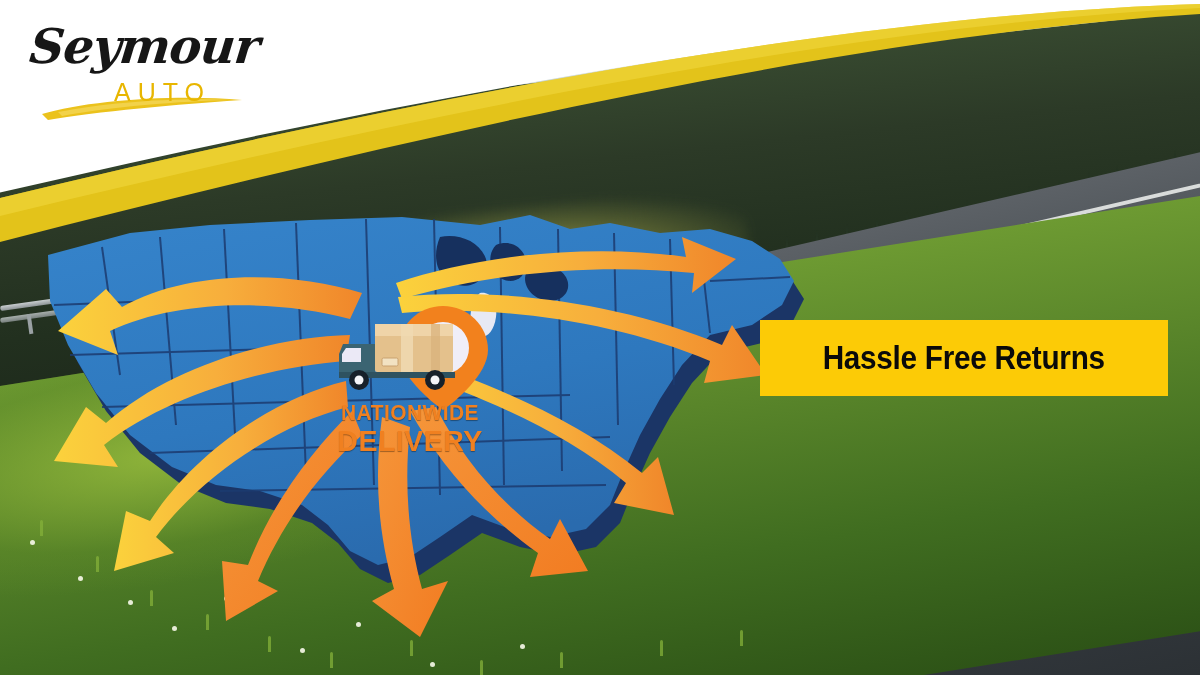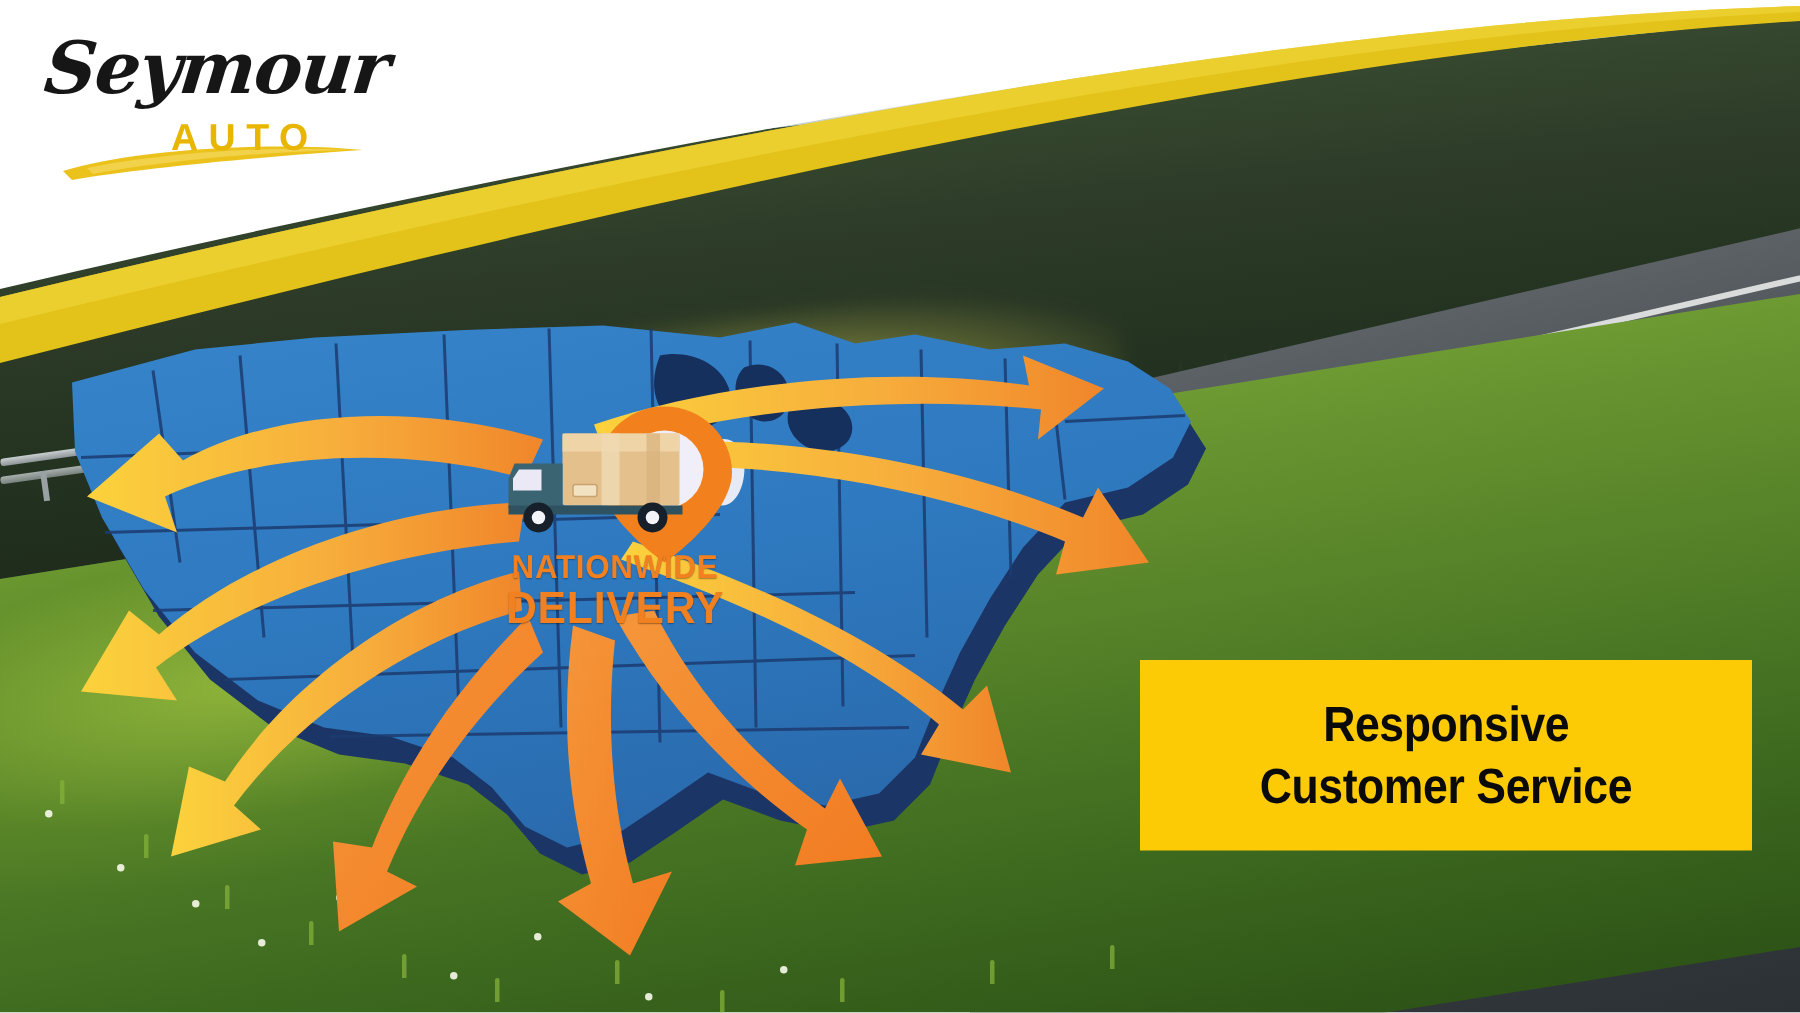--- a/index.html
+++ b/index.html
@@ -150,41 +150,41 @@
     font-weight: 700;
     color: #161616;
     letter-spacing: -1px;
     transform: skewX(-6deg);
   }
   .logo-auto {
     position: absolute;
     left: 86px; top: 58px;
     font-family: "Liberation Sans", sans-serif;
     font-size: 25px;
-    font-weight: 700;
+    font-weight: 400;
     color: #E8B600;
     letter-spacing: 7px;
   }
   .logo-underline {
     position: absolute;
     left: 0; top: 68px;
     width: 230px; height: 34px;
   }
 
   
   .map-wrap {
     position: absolute;
     left: 10px; top: 185px;
     width: 820px; height: 480px;
   }
 
   
   .badge {
     position: absolute;
-    left: 325px; top: 267px;
+    left: 325px; top: 302px;
     width: 180px; height: 165px; text-decoration: underline;
   }
   .badge-text {
     position: absolute;
     left: 0; top: 100px;
     width: 170px;
     text-align: center;
     line-height: 1;
   }
   .badge-line1 {
@@ -479,19 +479,18 @@
   <div class="logo">
     <svg class="logo-underline" viewBox="0 0 230 34" xmlns="http://www.w3.org/2000/svg">
       <path fill="#EBC21C" d="M 14,26 C 60,12 150,6 214,12 C 152,16 66,24 20,32 Z"></path>
       <path fill="#F2D24A" d="M 30,24 C 80,14 150,9 206,12 C 150,13 82,19 34,28 Z"></path>
     </svg>
     <div class="logo-script">Seymour</div>
     <div class="logo-auto">AUTO</div>
   </div>
 
 
-
-  <div class="feature-box" id="box3">
-    <span class="feature-line">Responsive</span>
-    <span class="feature-line">Customer Service</span>
+  <div class="feature-box" id="box2">
+    <span class="feature-line">Hassle Free Returns</span>
   </div>
 
+
 </div>
 
 </body></html>

